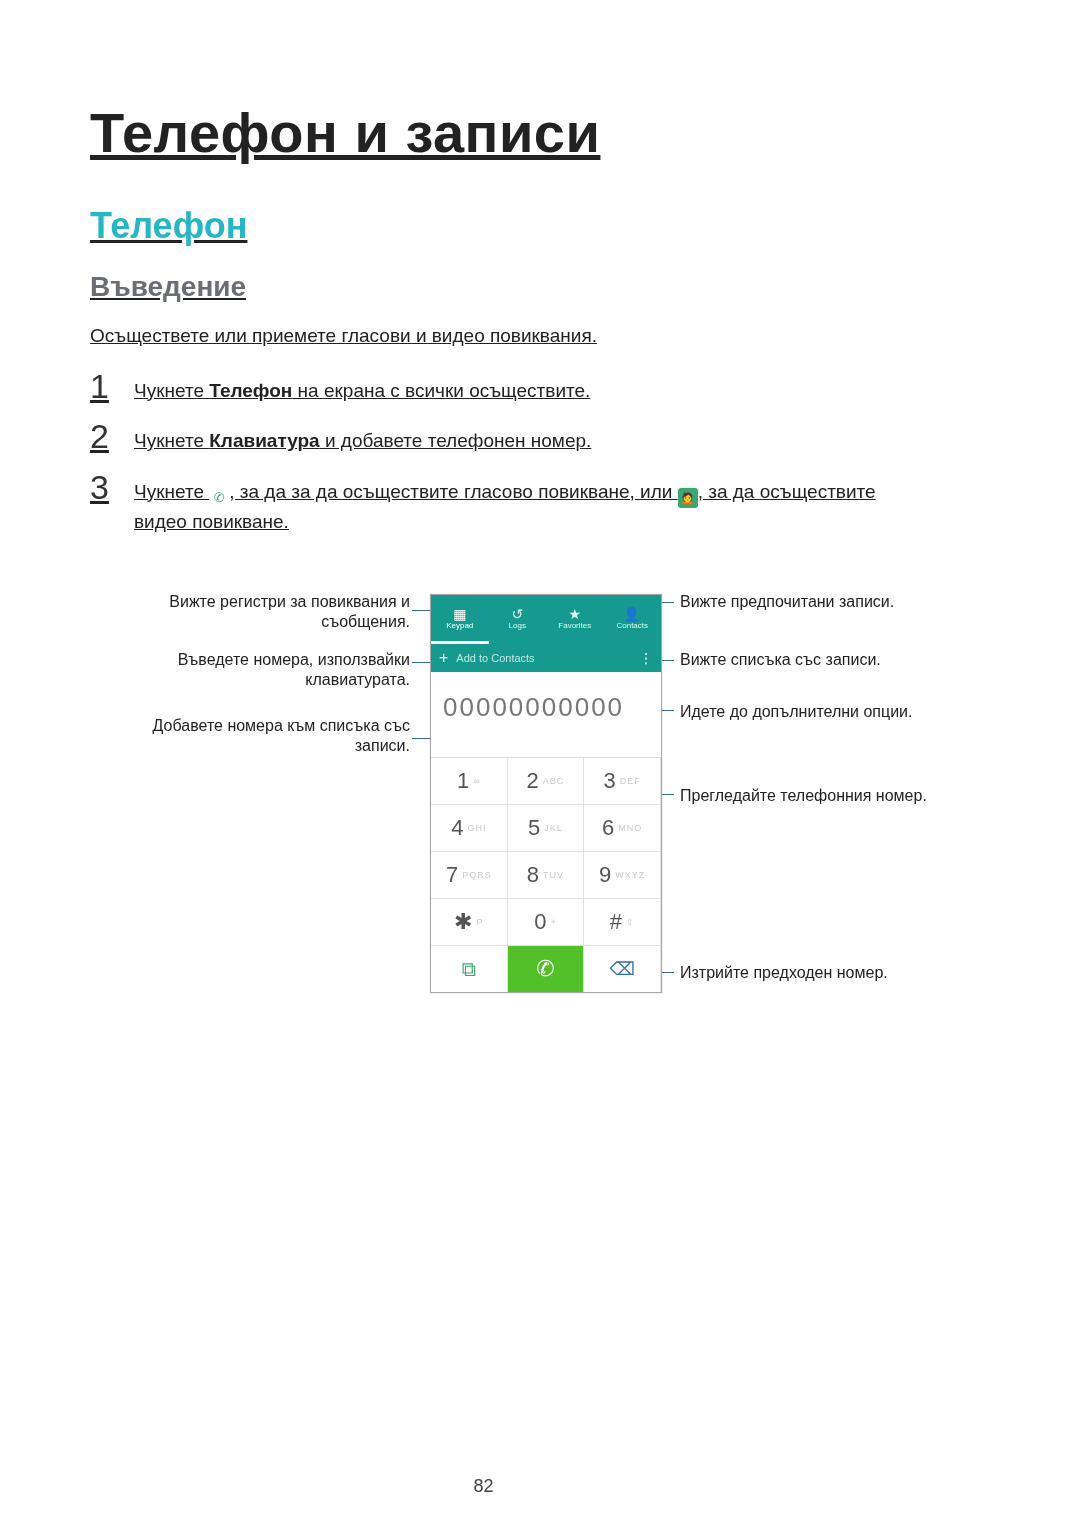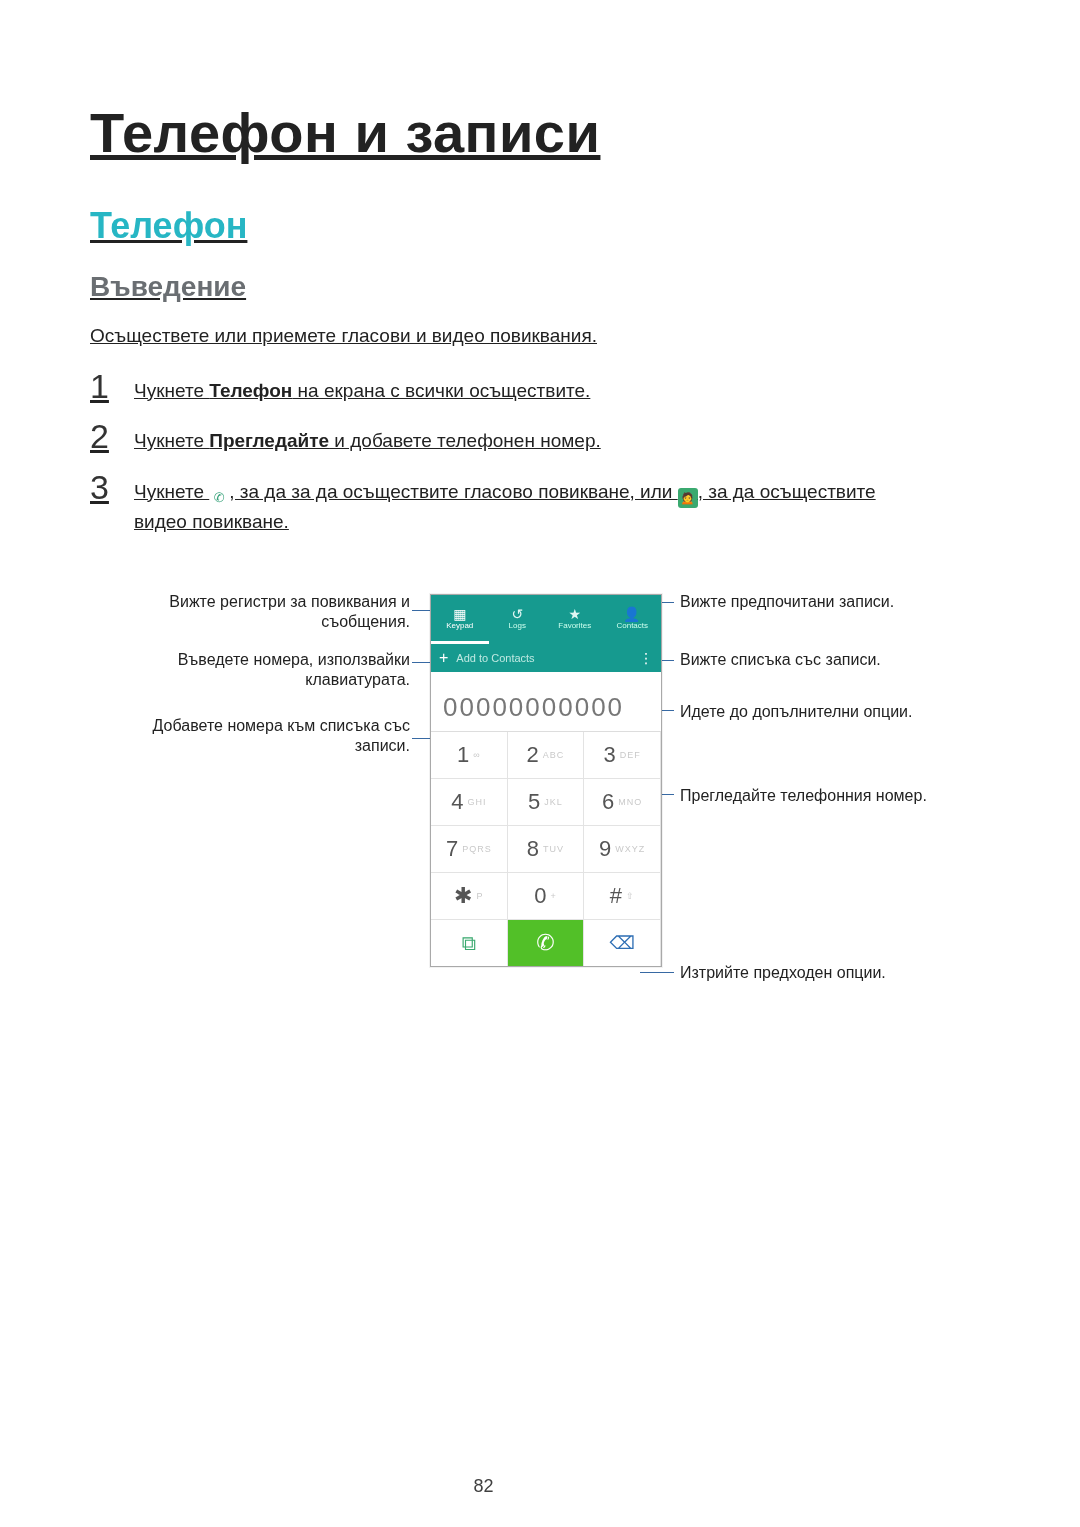--- a/index.html
+++ b/index.html
@@ -96,21 +96,21 @@
   }
   .tabs .tab.active { border-bottom-color: #fff; color:#fff; }
   .tabicon { font-size: 14px; line-height: 1; color:#dff6f2; }
   .tab.active .tabicon{color:#fff;}
   .addrow{
     display:flex;align-items:center;padding:2px 8px;background:#169a8f;height:24px;color:#bfe9e2;font-size:11px;
   }
   .addrow .plus{font-size:16px;color:#fff;margin-right:8px;line-height:1;}
   .addrow .dots{margin-left:auto;font-size:14px;color:#fff;}
   .numrow{
-    padding:20px 12px 8px 12px; text-align:left; font-size:26px; color:#777; letter-spacing:2px;
+    padding:20px 12px 34px 12px; text-align:left; font-size:26px; color:#777; letter-spacing:2px;
     border-bottom:1px solid #ddd;
   }
   .pad{
     display:grid;grid-template-columns:repeat(3,1fr);
   }
   .key{
     height:46px;border:1px solid #e3e3e3;border-width:0 1px 1px 0;
     display:flex;align-items:center;justify-content:center;gap:4px;
     font-size:22px;color:#555;
   }
@@ -160,21 +160,21 @@
   <div class="steps">
     <div class="step">
       <div class="stepnum">1</div>
       <div class="steptxt">
         <span>Чукнете </span><b>Телефон</b><span> на екрана с всички осъществите.</span>
       </div>
     </div>
     <div class="step">
       <div class="stepnum">2</div>
       <div class="steptxt">
-        <span>Чукнете </span><b>Прегледайте</b><span> и добавете телефонен номер.</span>
+        <span>Чукнете </span><b>Клавиатура</b><span> и добавете телефонен номер.</span>
       </div>
     </div>
     <div class="step">
       <div class="stepnum">3</div>
       <div class="steptxt">
         <span>Чукнете </span>
         <span class="inline-icon ic-phone" title="green-phone-handset">✆</span><span>, за да за да осъществите гласово повикване, или </span>
         <span class="inline-icon ic-vid" title="green-video-person">🙍</span><span>, за да осъществите видео повикване.</span>
       </div>
     </div>
@@ -183,21 +183,21 @@
   <div class="diagram">
 
     <div class="callout left" style="left:30px; top:42px;">Вижте регистри за повиквания и съобщения.</div>
     <div class="callout left" style="left:30px; top:100px;">Въведете номера, използвайки клавиатурата.</div>
     <div class="callout left" style="left:30px; top:166px;">Добавете номера към списъка със записи.</div>
 
     <div class="callout right" style="left:590px; top:42px;">Вижте предпочитани записи.</div>
     <div class="callout right" style="left:590px; top:100px;">Вижте списъка със записи.</div>
     <div class="callout right" style="left:590px; top:152px;">Идете до допълнителни опции.</div>
     <div class="callout right" style="left:590px; top:236px;">Прегледайте телефонния номер.</div>
-    <div class="callout right" style="left:590px; top:413px;">Изтрийте предходен опции.</div>
+    <div class="callout right" style="left:590px; top:413px;">Изтрийте предходен номер.</div>
 
     <div class="line" style="left:322px; top:60px; width:100px; height:1px;"></div>
     <div class="line" style="left:422px; top:60px; width:1px; height:8px;"></div>
 
     <div class="line" style="left:322px; top:112px; width:43px; height:1px;"></div>
     <div class="line" style="left:365px; top:68px; width:1px; height:44px;"></div>
 
     <div class="line" style="left:322px; top:188px; width:30px; height:1px;"></div>
     <div class="line" style="left:352px; top:102px; width:1px; height:86px;"></div>
 

